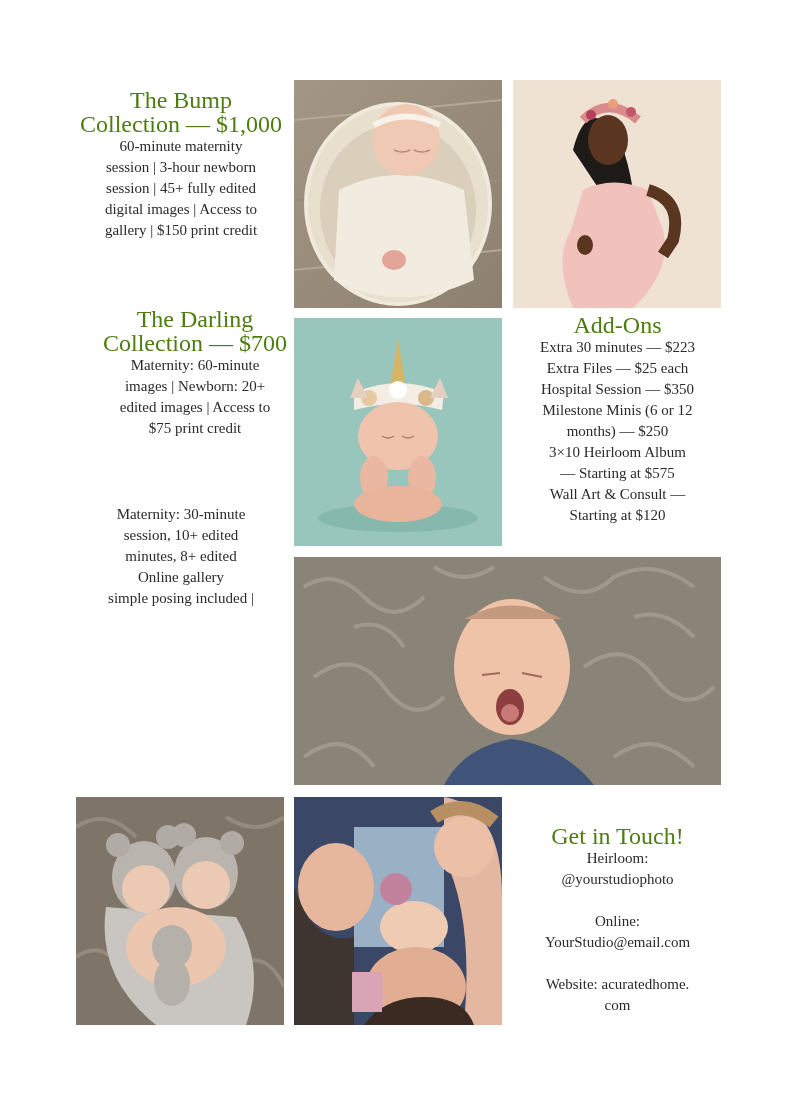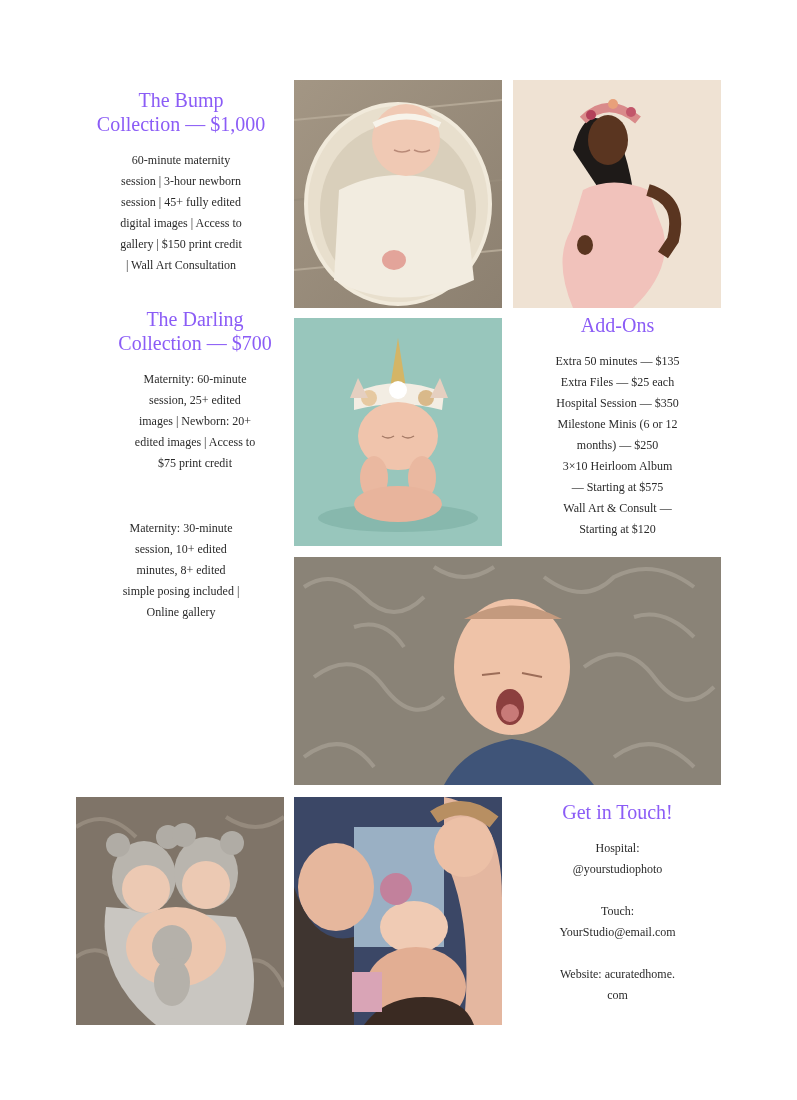--- a/index.html
+++ b/index.html
@@ -1,89 +1,87 @@
 <!DOCTYPE html>
 <html><head>
 <meta charset="utf-8">
 <style>
   html, body { margin: 0; padding: 0; background: #ffffff; }
   body { width: 797px; height: 1100px; position: relative; overflow: hidden;
          font-family: "DejaVu Serif", "Liberation Serif", serif; color: #262626; }
   .block { position: absolute; text-align: center; }
-  .title { font-family: "Liberation Serif", "DejaVu Serif", serif; font-size: 20px; line-height: 24px; color: #8b5cf6; font-weight: normal; margin: 0; }
-  .body-text { font-family: "Liberation Serif", "DejaVu Serif", serif; font-size: 12px; line-height: 21px; color: #2a2a2a; margin: 14px; text-align: center; }
+  .title { font-family: "Liberation Serif", "DejaVu Serif", serif; font-size: 24px; line-height: 24px; color: #4d7c0f; font-weight: normal; margin: 0; }
+  .body-text { font-family: "Liberation Serif", "DejaVu Serif", serif; font-size: 15px; line-height: 21px; color: #2a2a2a; margin: 0; text-align: center; }
   .line { display: block; white-space: nowrap; }
   .photo { position: absolute; overflow: hidden; }
   .photo svg { width: 100%; height: 100%; display: block; }
   .gap { display: block; height: 21px; }
 </style>
 </head>
 <body>
 
 <div class="block" style="left:70px; top:88px; width:222px;">
   <h2 class="title">
     <span class="line">The Bump</span>
     <span class="line">Collection — $1,000</span>
   </h2>
   <p class="body-text">
     <span class="line">60-minute maternity</span>
     <span class="line">session | 3-hour newborn</span>
     <span class="line">session | 45+ fully edited</span>
     <span class="line">digital images |  Access to</span>
     <span class="line">gallery | $150 print credit</span>
-    <span class="line">| Wall Art Consultation</span>
   </p>
 </div>
 
 <div class="block" style="left:84px; top:307px; width:222px;">
   <h2 class="title">
     <span class="line">The Darling</span>
     <span class="line">Collection — $700</span>
   </h2>
   <p class="body-text">
     <span class="line">Maternity: 60-minute</span>
-    <span class="line">session, 25+ edited</span>
     <span class="line">images | Newborn: 20+</span>
     <span class="line">edited images | Access to</span>
     <span class="line">$75 print credit</span>
   </p>
 </div>
 
 <div class="block" style="left:70px; top:504px; width:222px;">
   <p class="body-text">
     <span class="line">Maternity: 30-minute</span>
     <span class="line">session, 10+ edited</span>
     <span class="line">minutes, 8+ edited</span>
+    <span class="line">Online gallery</span>
     <span class="line">simple posing included |</span>
-    <span class="line">Online gallery</span>
   </p>
 </div>
 
 <div class="block" style="left:505px; top:313px; width:225px;">
   <h2 class="title">Add-Ons</h2>
   <p class="body-text">
-    <span class="line">Extra 50 minutes — $135</span>
+    <span class="line">Extra 30 minutes — $223</span>
     <span class="line">Extra Files — $25 each</span>
     <span class="line">Hospital Session — $350</span>
     <span class="line">Milestone Minis (6 or 12</span>
     <span class="line">months) — $250</span>
     <span class="line">3×10 Heirloom Album</span>
     <span class="line">— Starting at $575</span>
     <span class="line">Wall Art  &amp; Consult —</span>
     <span class="line">Starting at $120</span>
   </p>
 </div>
 
-<div class="block" style="left:505px; top:800px; width:225px;">
+<div class="block" style="left:505px; top:824px; width:225px;">
   <h2 class="title">Get in Touch!</h2>
   <p class="body-text">
-    <span class="line">Hospital:</span>
+    <span class="line">Heirloom:</span>
     <span class="line">@yourstudiophoto</span>
     <span class="gap"></span>
-    <span class="line">Touch:</span>
+    <span class="line">Online:</span>
     <span class="line">YourStudio@email.com</span>
     <span class="gap"></span>
     <span class="line">Website: acuratedhome.</span>
     <span class="line">com</span>
   </p>
 </div>
 
 <div class="photo" style="left:294px; top:80px; width:208px; height:228px;">
   <svg viewBox="0 0 208 228" preserveAspectRatio="none">
     <defs>

